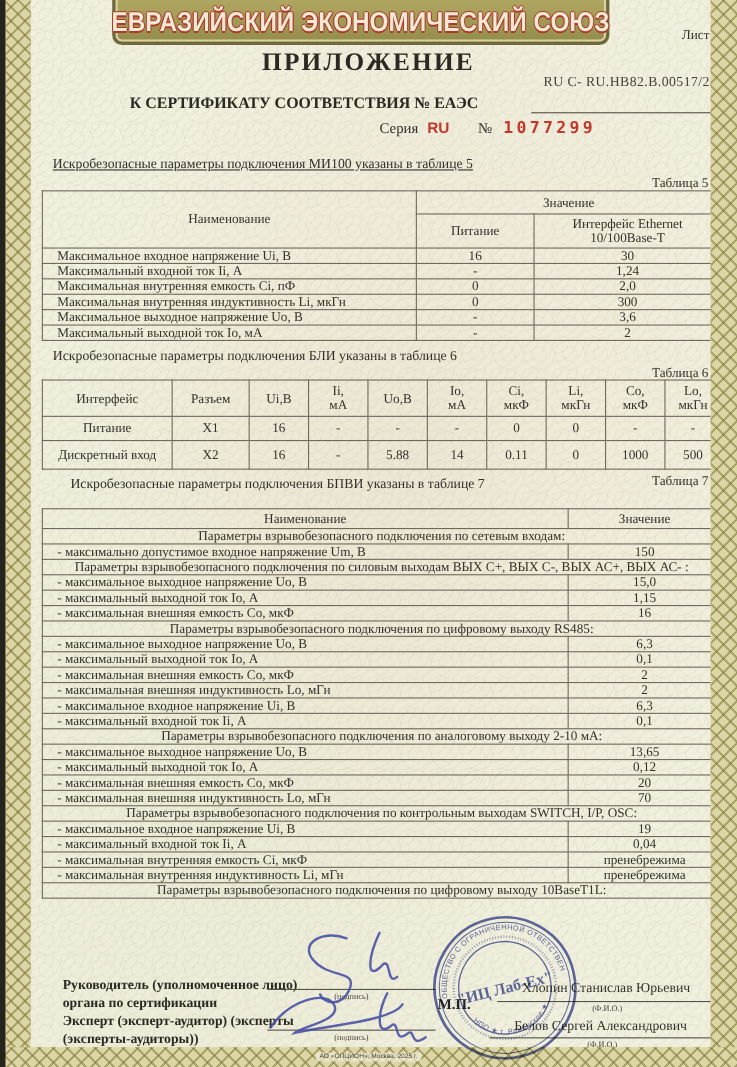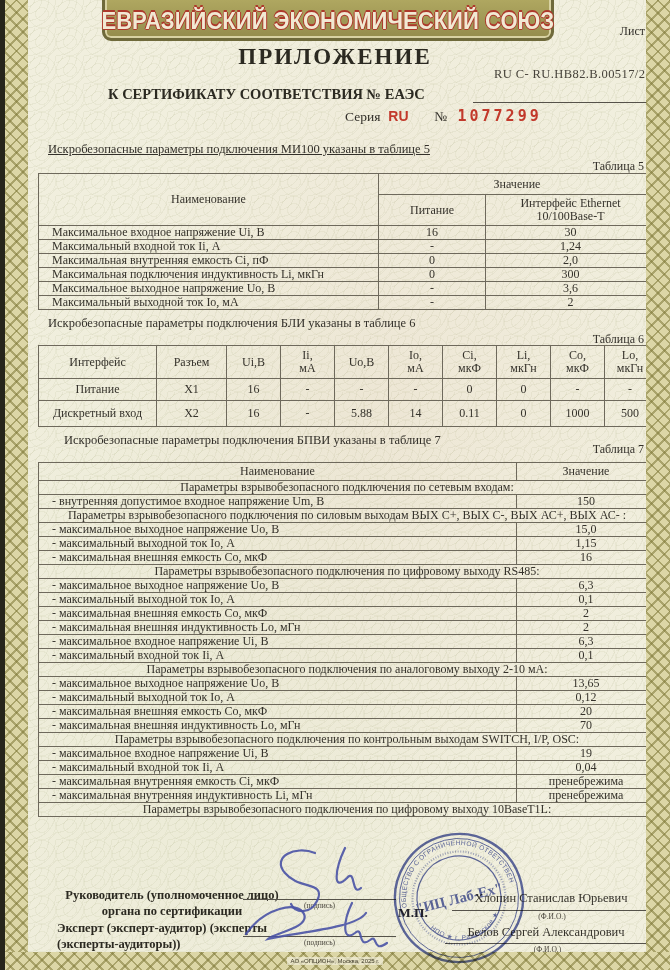--- a/index.html
+++ b/index.html
@@ -23,46 +23,46 @@
   .imprint{font:6px "Liberation Sans",sans-serif;color:#3d3826;background:rgba(241,238,220,.65);padding:0 4px;line-height:8px;}
   .banner{position:absolute;left:102px;top:-12px;width:446px;height:47px;border-radius:9px;
     background:linear-gradient(#b5ad65,#948c4c);border:3px solid #6f6a3b;box-shadow:inset 0 0 0 2px #d8d2a2;
     display:flex;align-items:flex-end;justify-content:center;z-index:6;}
   .banner span{font:bold 23px "Liberation Sans",sans-serif;letter-spacing:0px;transform:scale(.96,1.08);transform-origin:center bottom;
     color:#f1e9d3;white-space:nowrap;margin-bottom:3px;
     text-shadow:1px 0 0 #ad382b,-1px 0 0 #ad382b,0 1px 0 #ad382b,0 -1px 0 #ad382b;}
   .sheet{position:absolute;top:24px;right:16px;font-size:12px;}
   .title{position:absolute;top:44px;left:0;width:670px;text-align:center;font-weight:bold;font-size:23px;letter-spacing:2px;color:#2b2921;}
   .certno{position:absolute;top:67px;right:18px;font-size:12.5px;letter-spacing:.4px;color:#46423a;}
-  .subtitle-row{position:absolute;left:108px;top:86px;right:16px;display:flex;align-items:flex-end;gap:40px;}
+  .subtitle-row{position:absolute;left:118px;top:86px;right:16px;display:flex;align-items:flex-end;gap:40px;}
   .subtitle{font-weight:bold;font-size:14.5px;white-space:nowrap;color:#2b2921;}
   .subtitle-line{flex:1;border-bottom:1.2px solid #56524a;height:15px;margin-left:8px;}
   .series-row{position:absolute;left:345px;top:107px;display:flex;align-items:baseline;font-size:13.5px;}
   .red{color:#c2392b;}
   .series-val{font:bold 14px "Liberation Sans",sans-serif;margin-left:8px;}
   .no-label{margin-left:26px;}
   .form-number{font:bold 15px "DejaVu Sans Mono",monospace;letter-spacing:3px;margin-left:10px;}
   .intro{position:absolute;left:48px;font-size:12.5px;}
   .i1{top:142px;text-decoration:underline;} .i2{top:316px;} .i3{top:433px;margin-left:16px;}
   .cap{position:absolute;right:26px;font-size:12px;margin-left:12px;}
-  .c5{top:159px;} .c6{top:332px;} .c7{top:442px;}
+  .c5{top:159px;} .c6{top:332px;} .c7{top:430px;}
   table.t{position:absolute;border-collapse:collapse;table-layout:fixed;left:38px;width:617px;}
   table.t td{border:1px solid #6e695c;font-size:12px;color:#35322b;padding:0 3px;overflow:hidden;white-space:nowrap;line-height:13px;}
   .ct{text-align:center;} .nm{text-align:left;padding-left:13px !important;}
   .pre{white-space:pre-line !important;}
   .t5{top:173px;} .t5 .h1 td{height:20px;text-align:center;}
   .t5 .h2 td{height:30px;text-align:center;line-height:13px;}
   .t5 tbody td{height:12px;}
   .t6{top:345px;} .t6 thead td{height:32px;text-align:center;}
   .t6 tbody tr.r1 td{height:21px;} .t6 tbody tr.r2 td{height:25px;}
   .t7{top:462px;} .t7 thead td{height:17px;text-align:center;}
   .t7 tbody td{height:13px;}
   .sec{text-align:center !important;}
   .sig-role{position:absolute;left:57px;width:230px;font-weight:bold;font-size:12.5px;line-height:15.5px;color:#2b2921;}
-  .role1{top:888px;text-align:center;} .role2{top:921px;}
+  .role1{top:888px;} .role2{top:921px;}
   .sig-line{position:absolute;border-top:1px solid #55524a;}
   .sl1{left:243px;top:899px;width:153px;} .sl2{left:243px;top:936px;width:153px;}
   .under-label{position:absolute;font-size:7.5px;color:#46423a;text-align:center;}
   .pl1{left:243px;top:901px;width:153px;} .pl2{left:243px;top:938px;width:153px;}
   .fio-name{position:absolute;font-size:12.5px;text-align:center;color:#35322b;white-space:nowrap;}
   .n1{left:448px;top:891px;width:206px;} .n2{left:438px;top:925px;width:216px;}
   .fl1{left:452px;top:910px;width:200px;} .fl2{left:445px;top:943px;width:205px;}
   .fio1{left:452px;top:912px;width:200px;} .fio2{left:445px;top:945px;width:205px;}
   .mp{position:absolute;left:398px;top:905px;font-weight:bold;font-size:13.5px;color:#23222b;z-index:8;}
   .sig-svg{position:absolute;z-index:7;}
@@ -126,21 +126,21 @@
           <td class="nm">Максимальный входной ток Ii, А</td>
           <td class="ct">-</td>
           <td class="ct">1,24</td>
         </tr>
         <tr>
           <td class="nm">Максимальная внутренняя емкость Ci, пФ</td>
           <td class="ct">0</td>
           <td class="ct">2,0</td>
         </tr>
         <tr>
-          <td class="nm">Максимальная подключения индуктивность Li, мкГн</td>
+          <td class="nm">Максимальная внутренняя индуктивность Li, мкГн</td>
           <td class="ct">0</td>
           <td class="ct">300</td>
         </tr>
         <tr>
           <td class="nm">Максимальное выходное напряжение Uo, В</td>
           <td class="ct">-</td>
           <td class="ct">3,6</td>
         </tr>
         <tr>
           <td class="nm">Максимальный выходной ток Io, мА</td>
@@ -224,21 +224,21 @@
       <tr>
         <td>Наименование</td>
         <td>Значение</td>
       </tr>
     </thead>
     <tbody>
         <tr>
           <td class="sec" colspan="2">Параметры взрывобезопасного подключения  по сетевым входам:</td>
         </tr>
         <tr>
-          <td class="nm">- внутренняя допустимое входное напряжение Um, В</td>
+          <td class="nm">- максимально допустимое входное напряжение Um, В</td>
           <td class="ct">150</td>
         </tr>
         <tr>
           <td class="sec" colspan="2">Параметры взрывобезопасного подключения по силовым выходам ВЫХ С+, ВЫХ С-, ВЫХ АС+, ВЫХ АС- :</td>
         </tr>
         <tr>
           <td class="nm">- максимальное выходное напряжение  Uo, В</td>
           <td class="ct">15,0</td>
         </tr>
         <tr>

